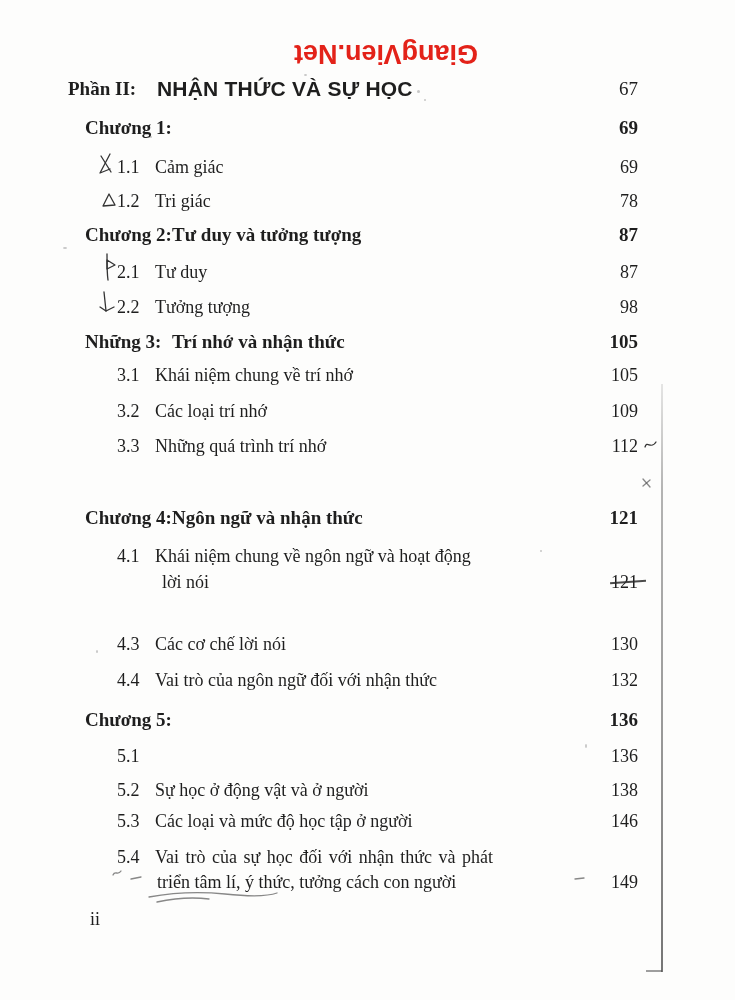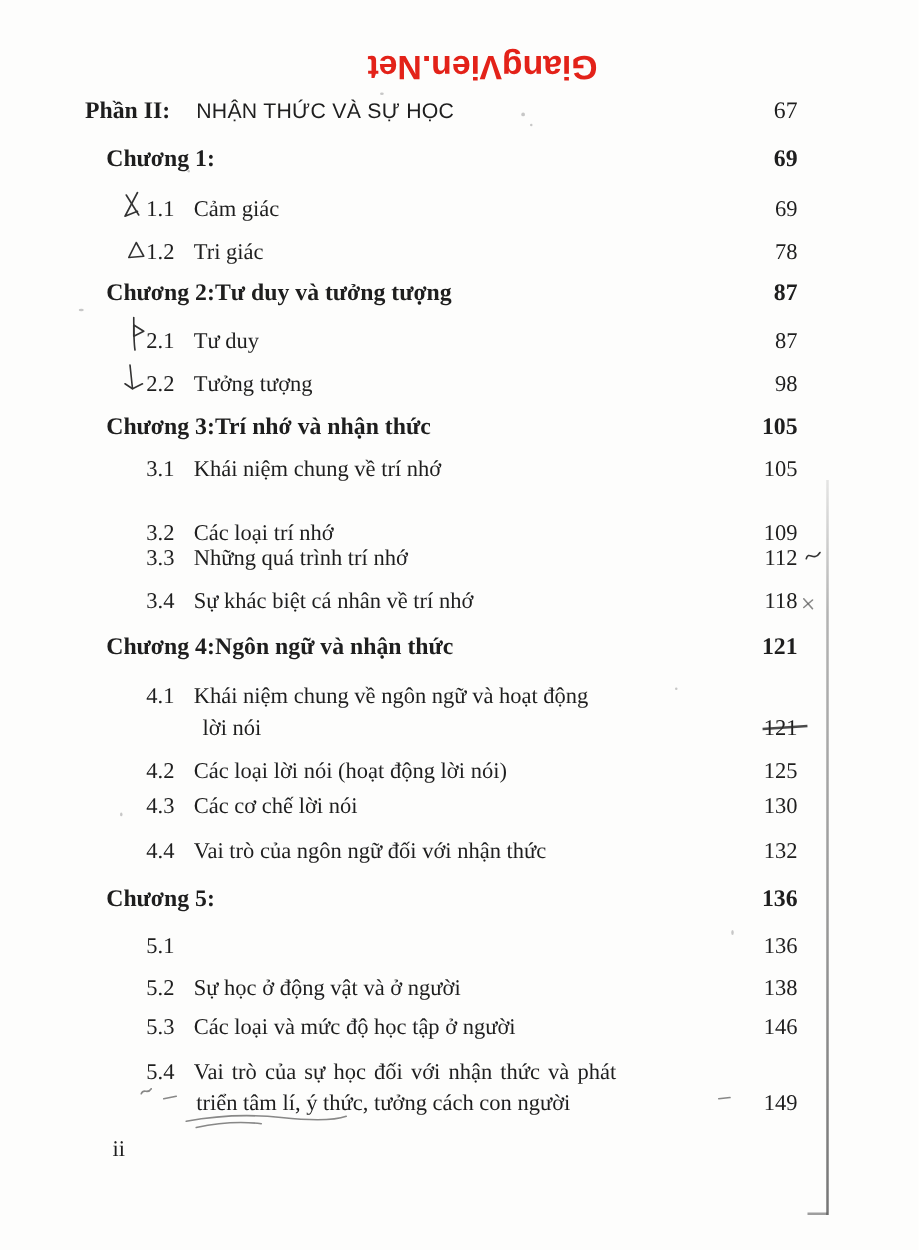--- a/index.html
+++ b/index.html
@@ -22,21 +22,21 @@
   .row .num{position:absolute;left:117px;white-space:nowrap;}
   .row .title{position:absolute;left:155px;white-space:nowrap;}
   .row .title.cont{left:162px;}
   .row .title.cont2{left:157px;}
   .row .pagenum{position:absolute;left:565px;width:73px;text-align:right;}
   .row.part{font-size:19px;}
   .part-label{position:absolute;left:68px;font-weight:bold;white-space:nowrap;}
   .part-title{
     position:absolute;left:157px;white-space:nowrap;
     font-family:"Liberation Sans","DejaVu Sans",sans-serif;
-    font-weight:normal;font-size:17px;letter-spacing:.2px;
+    font-weight:bold;font-size:21px;letter-spacing:.2px;
   }
   .row.chapter{font-weight:bold;font-size:19px;}
   .chap-label{position:absolute;left:85px;white-space:nowrap;}
   .chap-title{position:absolute;left:172px;white-space:nowrap;}
   .footer-page{position:absolute;left:90px;top:909px;font-size:18px;}
   .pen{position:absolute;}
   .pen path{fill:none;stroke:#333;stroke-width:1.3;stroke-linecap:round;stroke-linejoin:round;}
   .pen.faint path{stroke:#555;opacity:.7;}
   .strike-121{
     position:absolute;left:610px;top:581px;width:36px;height:1.6px;
@@ -109,69 +109,59 @@
     <svg class="pen" style="left:98px;top:-5px" width="18" height="26" viewBox="0 0 18 26">
         <path d="M6 2 L8 21"></path>
         <path d="M2 17 L8 21 L16 17"></path>
       </svg>
     <span class="num">2.2</span>
     <span class="title">Tưởng tượng</span>
     <span class="pagenum">98</span>
   </div>
 
   <div class="row chapter" style="top:330px">
-    <span class="chap-label">Chương 3:</span>
+    <span class="chap-label">Những 3:</span>
     <span class="chap-title">Trí nhớ và nhận thức</span>
     <span class="pagenum">105</span>
   </div>
 
   <div class="row" style="top:363px">
     <span class="num">3.1</span>
     <span class="title">Khái niệm chung về trí nhớ</span>
     <span class="pagenum">105</span>
   </div>
 
-  <div class="row" style="top:414px">
+  <div class="row" style="top:399px">
     <span class="num">3.2</span>
     <span class="title">Các loại trí nhớ</span>
     <span class="pagenum">109</span>
   </div>
 
   <div class="row" style="top:434px">
     <span class="num">3.3</span>
     <span class="title">Những quá trình trí nhớ</span>
     <span class="pagenum">112</span>
   </div>
 
-  <div class="row" style="top:468px">
-    <span class="num">3.4</span>
-    <span class="title">Sự khác biệt cá nhân về trí nhớ</span>
-    <span class="pagenum">118</span>
-  </div>
 
   <div class="row chapter" style="top:506px">
     <span class="chap-label">Chương 4:</span>
     <span class="chap-title">Ngôn ngữ và nhận thức</span>
     <span class="pagenum">121</span>
   </div>
 
   <div class="row" style="top:544px">
     <span class="num">4.1</span>
     <span class="title">Khái niệm chung về ngôn ngữ và hoạt động</span>
   </div>
   <div class="row" style="top:570px">
     <span class="title cont">lời nói</span>
     <span class="pagenum">121</span>
   </div>
 
-  <div class="row" style="top:604px">
-    <span class="num">4.2</span>
-    <span class="title">Các loại lời nói (hoạt động lời nói)</span>
-    <span class="pagenum">125</span>
-  </div>
 
   <div class="row" style="top:632px">
     <span class="num">4.3</span>
     <span class="title">Các cơ chế lời nói</span>
     <span class="pagenum">130</span>
   </div>
 
   <div class="row" style="top:668px">
     <span class="num">4.4</span>
     <span class="title">Vai trò của ngôn ngữ đối với nhận thức</span>

